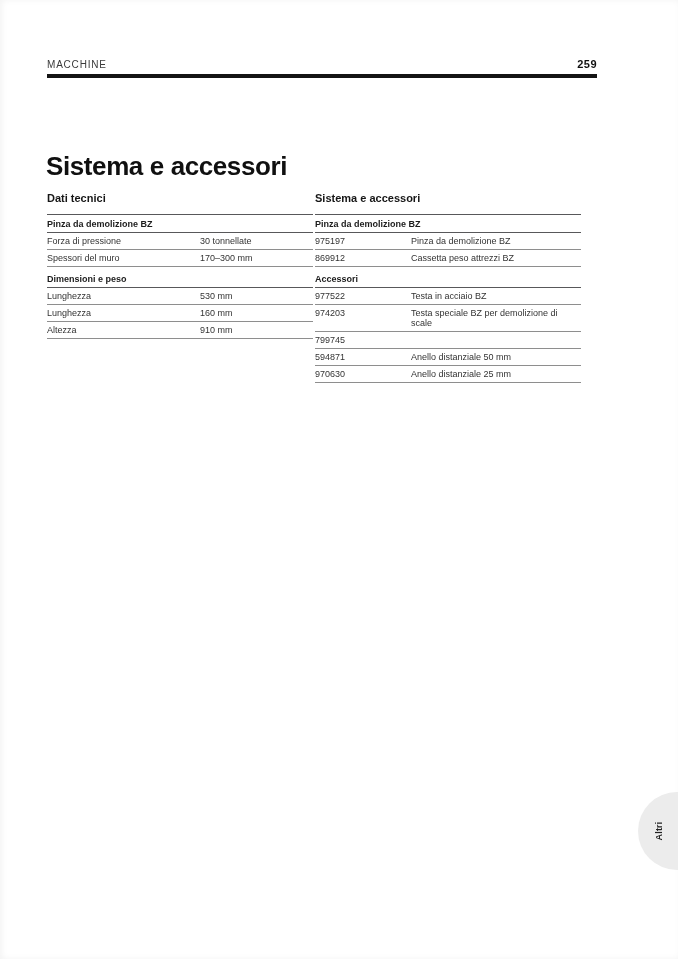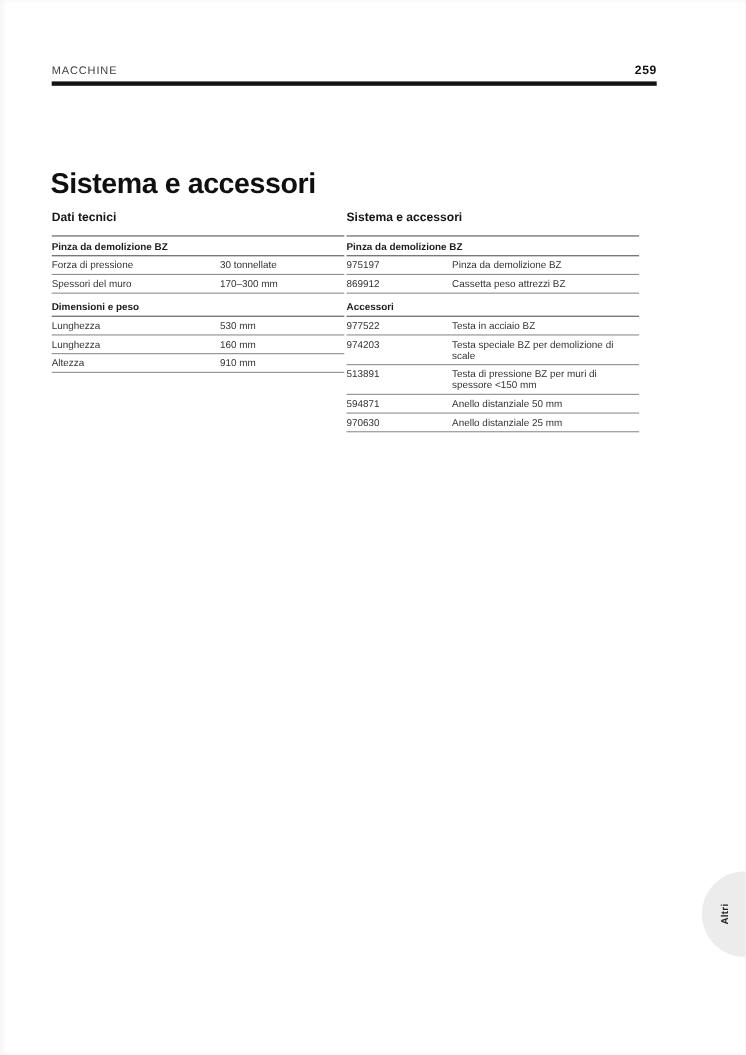--- a/index.html
+++ b/index.html
@@ -186,22 +186,21 @@
         <div class="tbl-header">Accessori</div>
         <div class="tbl-row">
           <span class="c1">977522</span>
           <span class="c2">Testa in acciaio BZ</span>
         </div>
         <div class="tbl-row">
           <span class="c1">974203</span>
           <span class="c2">Testa speciale BZ per demolizione di scale</span>
         </div>
         <div class="tbl-row">
-          <span class="c1">513891</span>
-          <span class="c2">Testa di pressione BZ per muri di spessore &lt;150 mm</span>
+          <span class="c1">799745</span>
         </div>
         <div class="tbl-row">
           <span class="c1">594871</span>
           <span class="c2">Anello distanziale 50 mm</span>
         </div>
         <div class="tbl-row">
           <span class="c1">970630</span>
           <span class="c2">Anello distanziale 25 mm</span>
         </div>
       </div>

